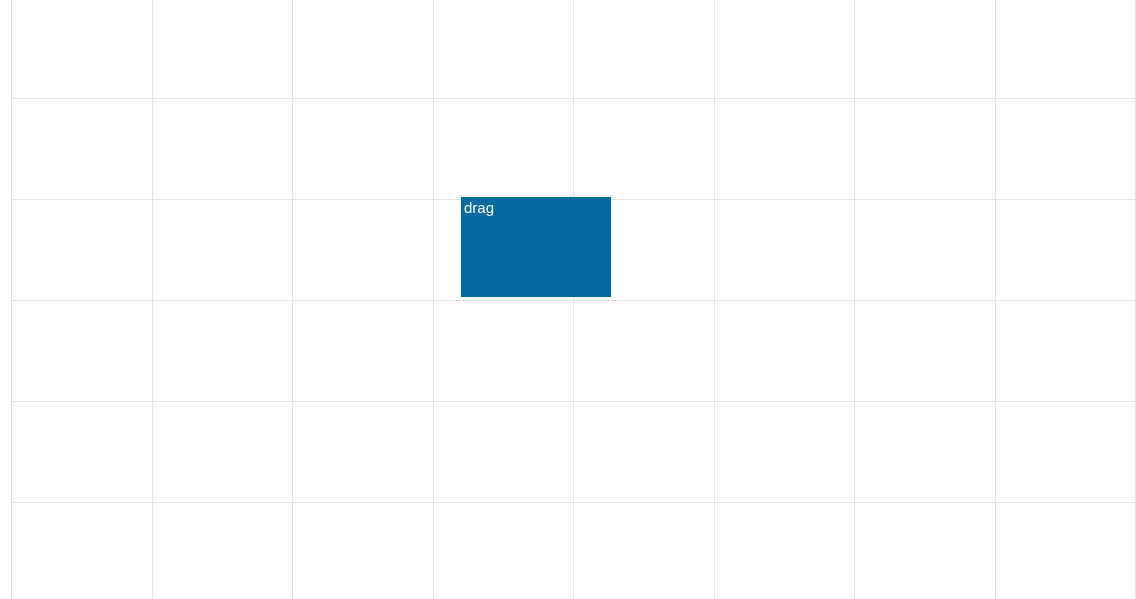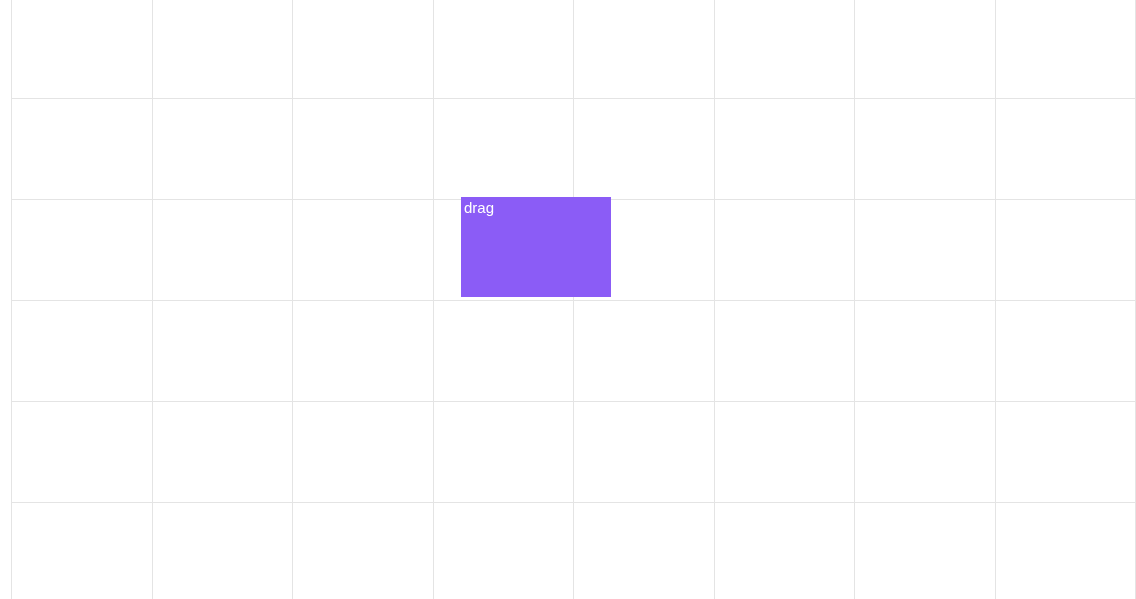--- a/index.html
+++ b/index.html
@@ -24,21 +24,21 @@
     height: 100px;
     border: 1px solid #e4e4e4;
     padding: 0;
   }
   .drag-block {
     position: absolute;
     top: 197px;
     left: 461px;
     width: 150px;
     height: 100px;
-    background: #8b5cf6;
+    background: #0369a1;
     color: #ffffff;
     padding: 2px 3px;
     box-sizing: border-box;
     cursor: move;
     user-select: none;
     line-height: 1.2;
   }
 </style>
 </head>
 <body>

